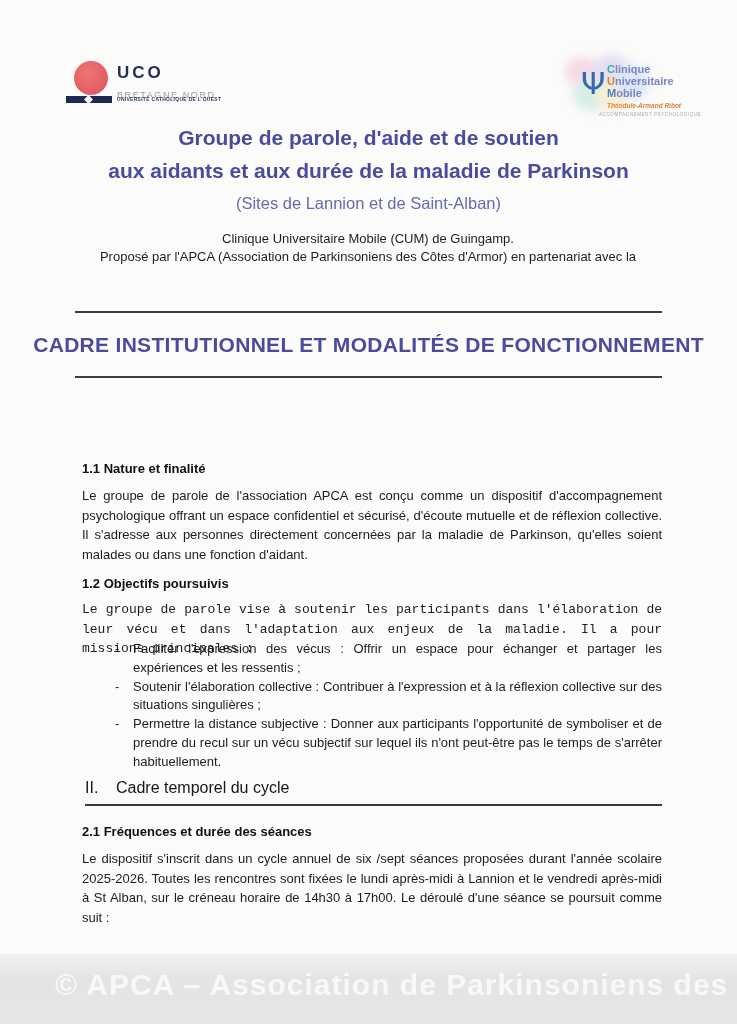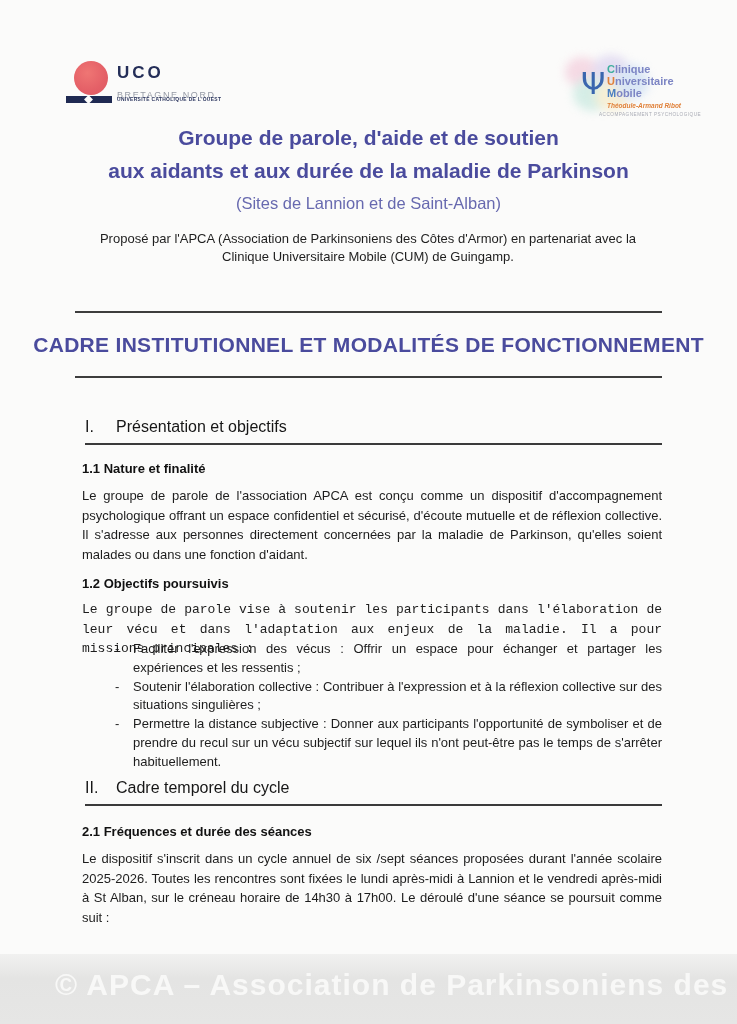--- a/index.html
+++ b/index.html
@@ -126,31 +126,28 @@
     </div>
     <span class="cum-sub">Théodule-Armand Ribot</span>
     <span class="cum-tag">ACCOMPAGNEMENT PSYCHOLOGIQUE</span>
   </div>
 
   <div class="title1">Groupe de parole, d'aide et de soutien</div>
   <div class="title2">aux aidants et aux durée de la maladie de Parkinson</div>
   <div class="title-sub">(Sites de Lannion et de Saint-Alban)</div>
 
   <div class="intro">
+    <div>Clinique Universitaire Mobile (CUM) de Guingamp.</div>
     <div>Proposé par l'APCA (Association de Parkinsoniens des Côtes d'Armor) en partenariat avec la</div>
-    <div>Clinique Universitaire Mobile (CUM) de Guingamp.</div>
   </div>
 
   <div class="rule rule-1"></div>
   <div class="banner-title">CADRE INSTITUTIONNEL ET MODALITÉS DE FONCTIONNEMENT</div>
   <div class="rule rule-2"></div>
 
-  <div class="sec sec-1">
-    <span class="numeral">I.</span><span>Présentation et objectifs</span>
-  </div>
 
   <div class="sub-head sub-head-11">1.1 Nature et finalité</div>
   <div class="para para-11">Le groupe de parole de l'association APCA est conçu comme un dispositif d'accompagnement psychologique offrant un espace confidentiel et sécurisé, d'écoute mutuelle et de réflexion collective. Il s'adresse aux personnes directement concernées par la maladie de Parkinson, qu'elles soient malades ou dans une fonction d'aidant.</div>
 
   <div class="sub-head sub-head-12">1.2 Objectifs poursuivis</div>
   <div class="para para-12">Le groupe de parole vise à soutenir les participants dans l'élaboration de leur vécu et dans l'adaptation aux enjeux de la maladie. Il a pour missions principales :</div>
 
   <div class="bullets">
     <div class="bullet">
       <span class="dash">-</span><span>Faciliter l'expression des vécus : Offrir un espace pour échanger et partager les expériences et les ressentis ;</span>

